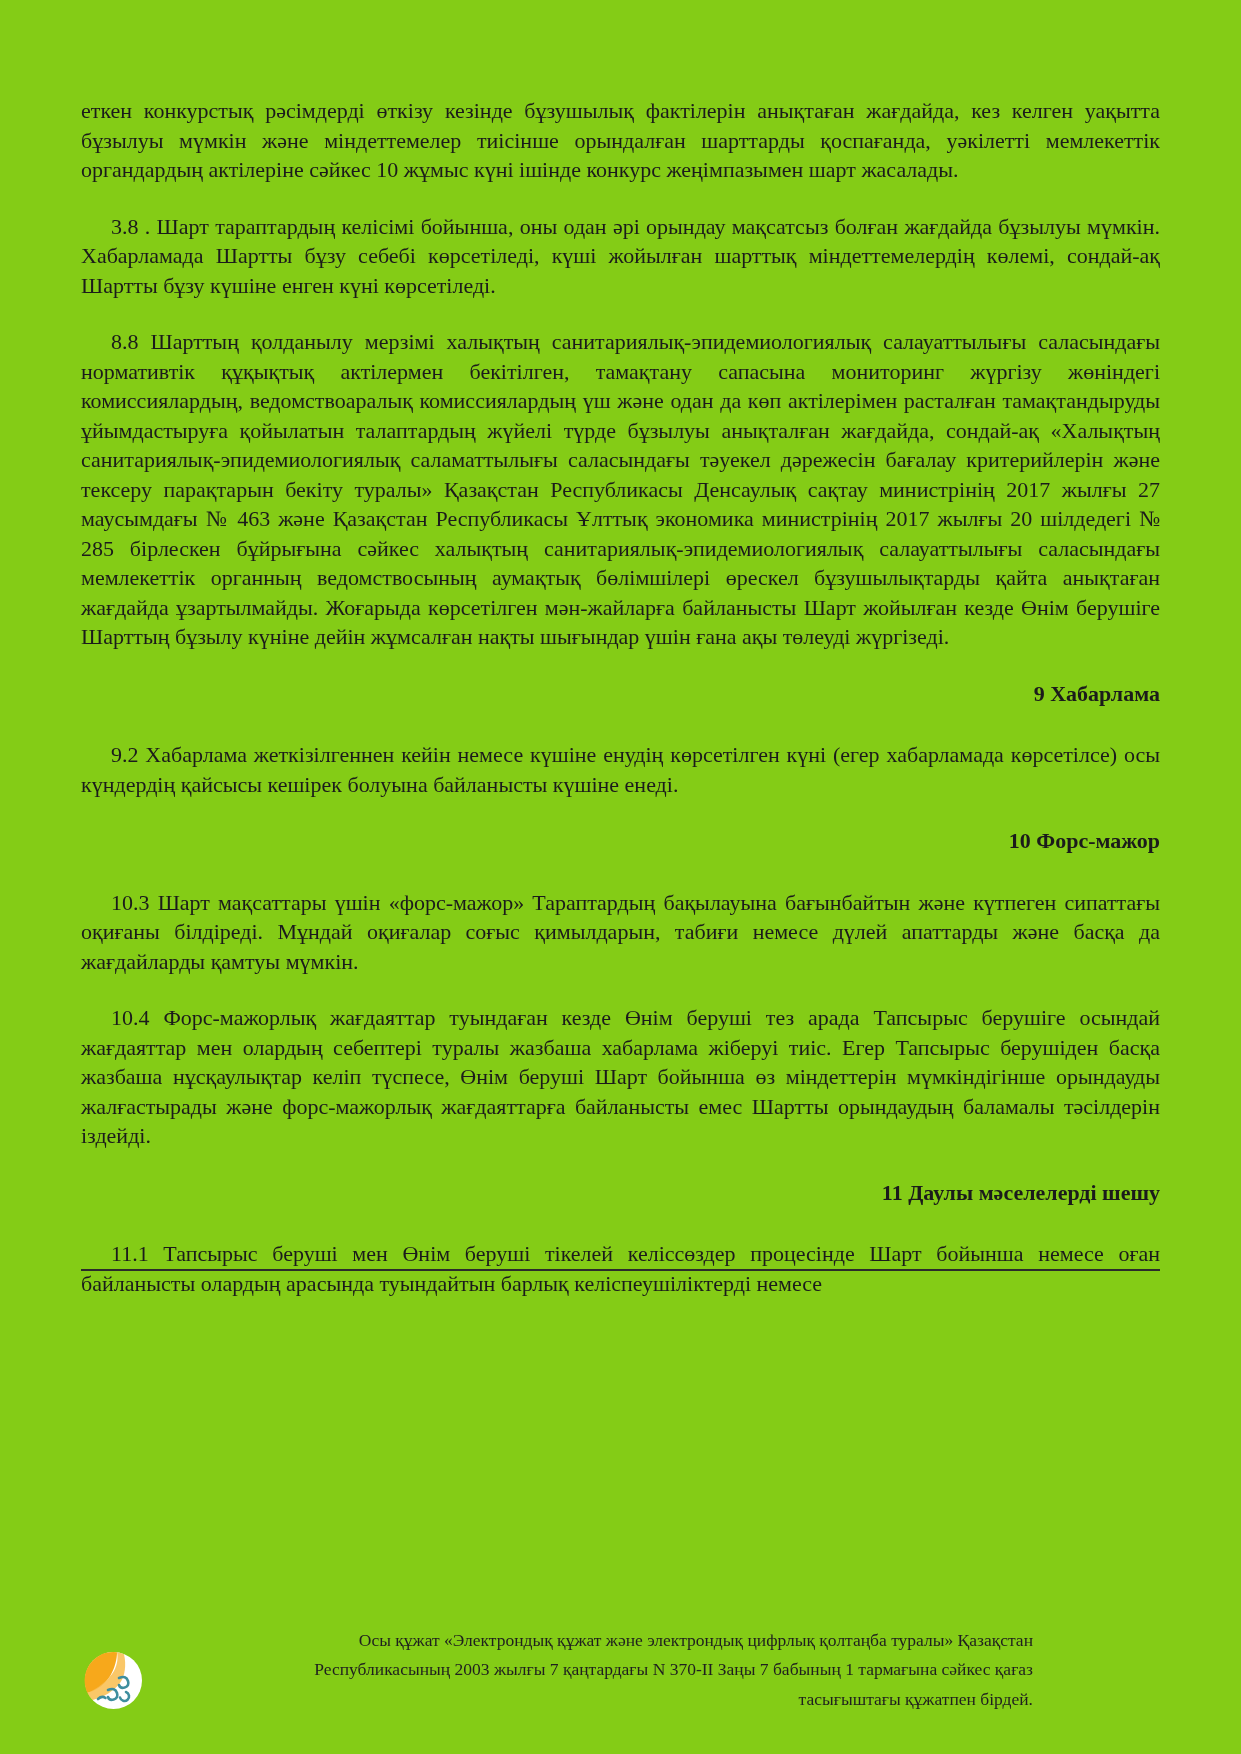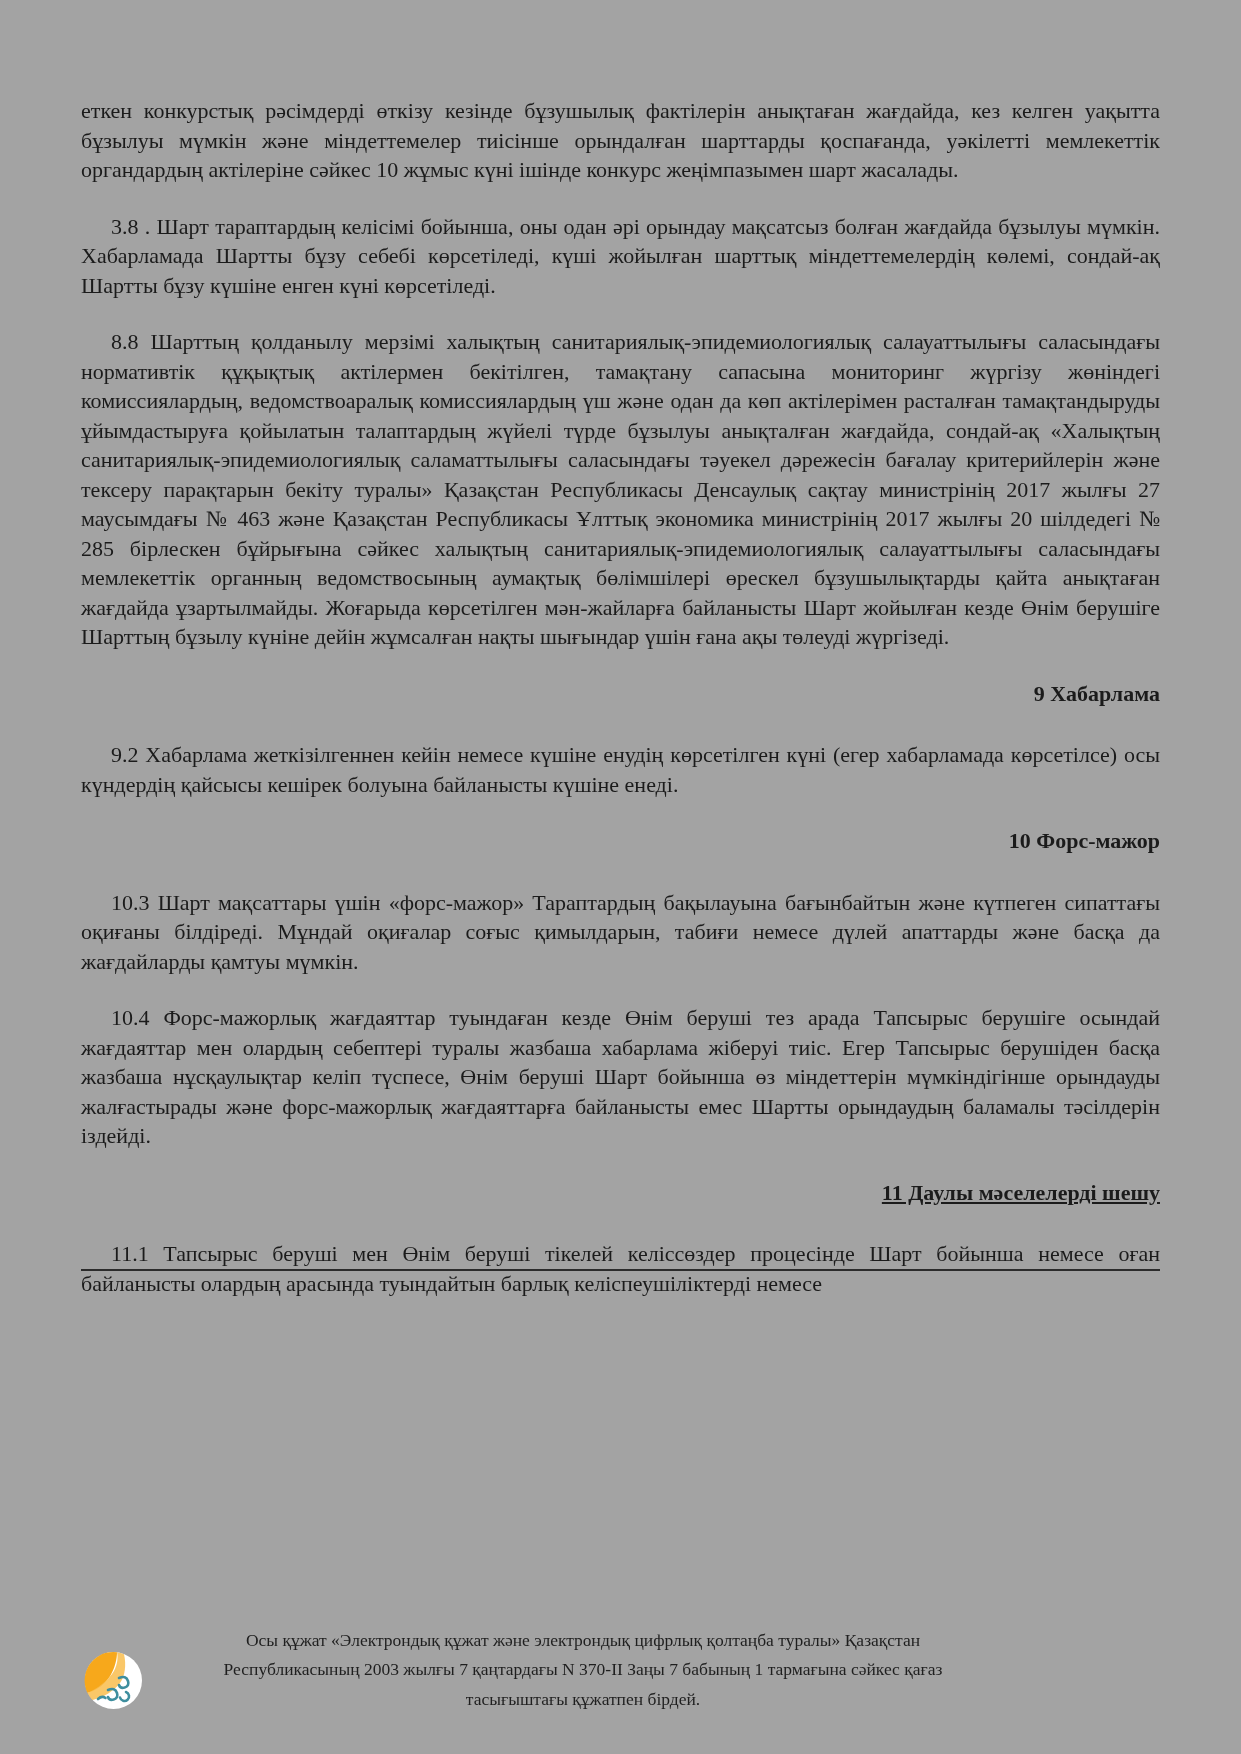--- a/index.html
+++ b/index.html
@@ -4,21 +4,21 @@
 <style>
   html, body {
     margin: 0;
     padding: 0;
     background: #ffffff;
   }
   .page {
     position: relative;
     width: 1241px;
     height: 1754px;
-    background: #a3a3a3;
+    background: #84cc16;
     overflow: hidden;
     font-family: "Liberation Serif", "DejaVu Serif", serif;
     color: #1b1b1b;
   }
   .content {
     position: absolute;
     left: 81px;
     top: 96px;
     width: 1079px;
     font-size: 22px;
@@ -33,41 +33,40 @@
   .para.no-indent {
     text-indent: 0;
   }
   .heading {
     margin: 16px 0 32px 0;
     font-weight: bold;
     text-align: right;
     text-indent: 0;
   }
   .heading.tight-bottom {
-    text-decoration: underline;
   }
   
   .fl-underline {
     position: absolute;
     left: 0;
     right: 0;
     top: 30px;
     border-top: 2px solid #2b2b2b;
     height: 0;
     pointer-events: none;
   }
   .footer-note {
     position: absolute;
     left: 133px;
     top: 1626px;
     width: 900px;
     font-size: 17.5px;
     line-height: 29.4px;
     color: #1f1f1f;
-    text-align: center;
+    text-align: right;
   }
   .stamp-logo {
     position: absolute;
     left: 84px;
     top: 1651px;
     width: 59px;
     height: 59px;
   }
 </style>
 </head>

